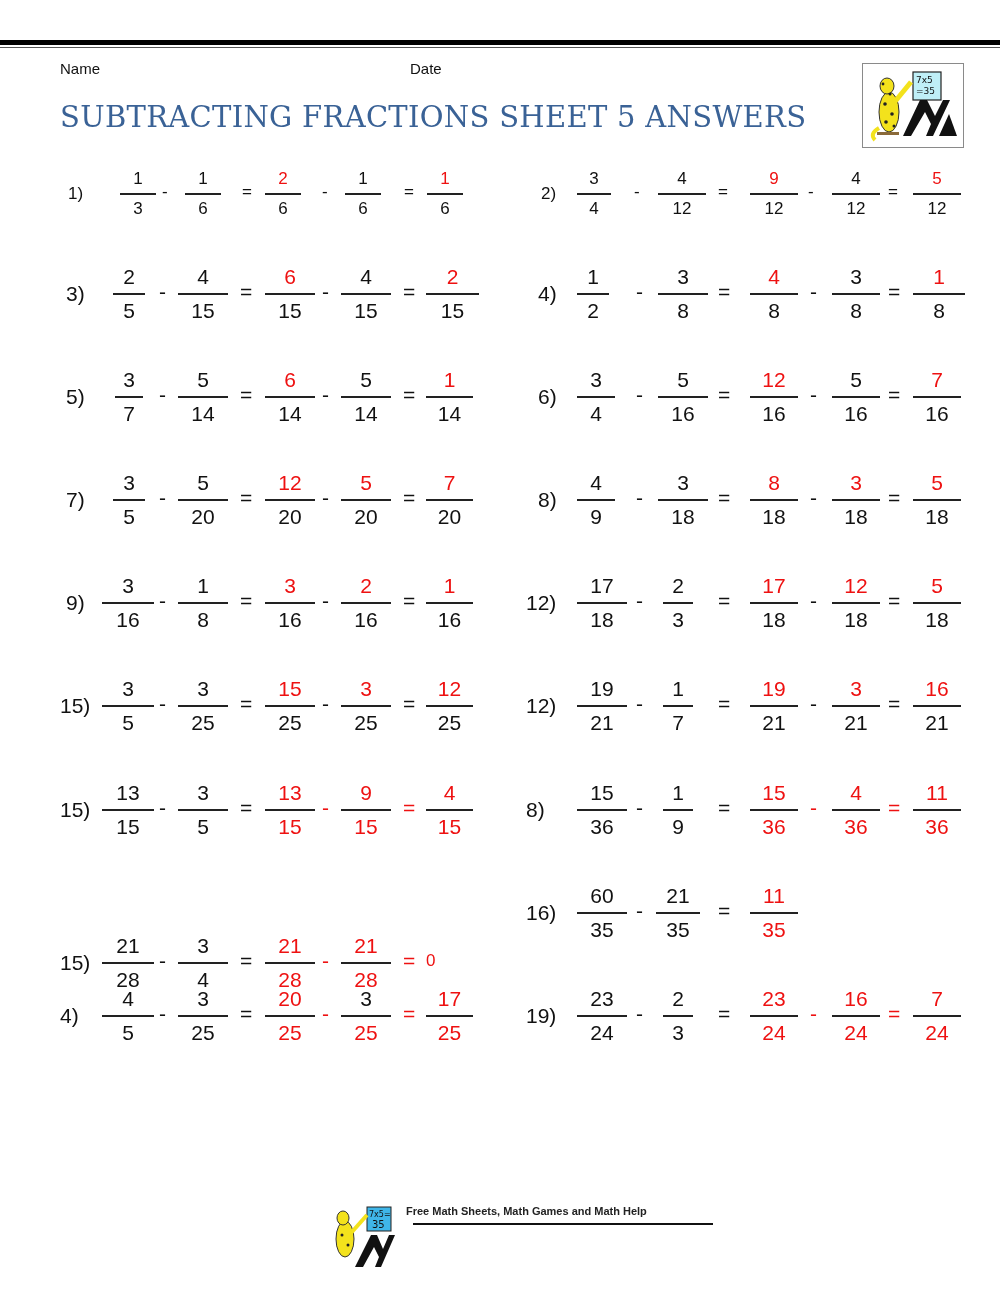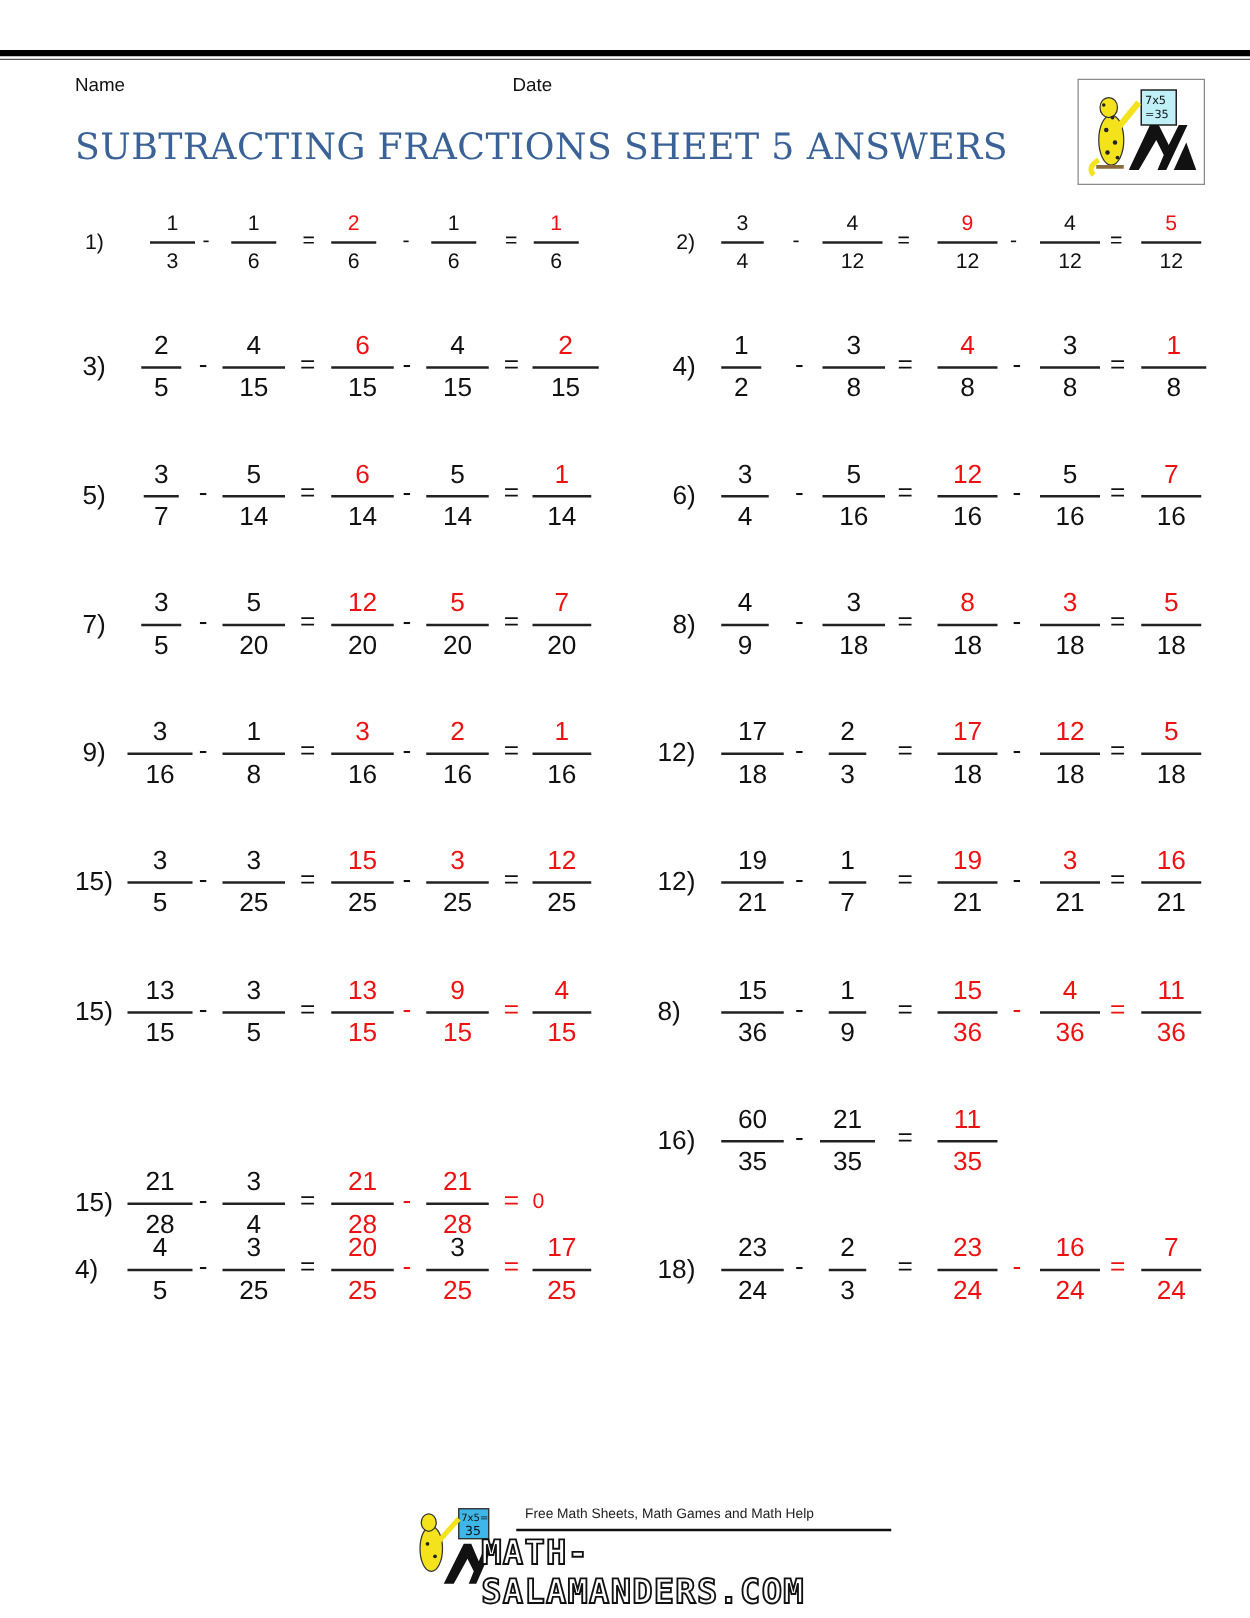--- a/index.html
+++ b/index.html
@@ -11,21 +11,21 @@
   .logo-box { position:absolute; left:862px; top:63px; width:100px; height:83px; border:1px solid #8a8a8a; background:#fff; }
   .prob { position:absolute; height:64px; }
   .num-label { position:absolute; top:50%; transform:translateY(-50%); }
   .frac { position:absolute; top:0; display:flex; flex-direction:column; align-items:center; }
   .frac .n, .frac .d { line-height:1; }
   .frac .bar { height:1.5px; background:#222; margin:6px 0 5px; }
   .op { position:absolute; top:50%; transform:translateY(-58%); }
   .red { color:#ee1111; }
   .blk { color:#111; }
   .footer { position:absolute; left:325px; top:1205px; width:390px; height:65px; }
-  .footer-tag { position:absolute; left:95px; top:0; font-size:11px; font-weight:normal; color:#222; }
+  .footer-tag { position:absolute; left:81px; top:0; font-size:11px; font-weight:bold; color:#222; }
   .footer-line { position:absolute; left:88px; top:18px; width:300px; height:2px; background:#111; }
   .footer-site { position:absolute; left:60px; top:22px; font-family:"DejaVu Sans Mono","Liberation Mono",monospace; font-size:27px; letter-spacing:1px; color:#fff; -webkit-text-stroke:1.5px #111; font-weight:bold; }
 </style>
 </head>
 <body>
 
 <div class="rule-thick"></div>
 <div class="rule-thin"></div>
 
 <div class="lbl" style="left:60px">Name</div>
@@ -577,21 +577,21 @@
         <span class="d red">25</span>
       </div>
       <span class="op red" style="left: 343px;">=</span>
       <div class="frac" style="left: 366px; width: 47px;">
         <span class="n red">17</span>
         <div class="bar" style="width: 47px;"></div>
         <span class="d red">25</span>
       </div>
     </div>
     <div class="prob" style="left: 530px; top: 988px; width: 440px; font-size: 21px; height: 56px;">
-      <span class="num-label blk" style="left: -4px;">18)</span>
+      <span class="num-label blk" style="left: -4px;">19)</span>
       <div class="frac" style="left: 47px; width: 50px;">
         <span class="n blk">23</span>
         <div class="bar" style="width: 50px;"></div>
         <span class="d blk">24</span>
       </div>
       <span class="op blk" style="left: 106px;">-</span>
       <div class="frac" style="left: 133px; width: 30px;">
         <span class="n blk">2</span>
         <div class="bar" style="width: 30px;"></div>
         <span class="d blk">3</span>
@@ -624,14 +624,13 @@
     <text x="47" y="23" font-size="10" fill="#111" font-family="DejaVu Sans, sans-serif">35</text>
     <ellipse cx="20" cy="34" rx="9" ry="18" fill="#f3e21c" stroke="#333" stroke-width="1"></ellipse>
     <ellipse cx="18" cy="13" rx="6" ry="7" fill="#f3e21c" stroke="#333" stroke-width="1"></ellipse>
     <path d="M26 28 L42 10" stroke="#f3e21c" stroke-width="4"></path>
     <circle cx="17" cy="30" r="1.5" fill="#222"></circle>
       <circle cx="23" cy="40" r="1.5" fill="#222"></circle>
     <path d="M30 62 L46 30 L52 30 L58 44 L64 30 L70 30 L56 62 L50 62 L54 52 L49 42 L38 62 Z" fill="#111"></path>
   </svg>
   <div class="footer-tag">Free Math Sheets, Math Games and Math Help</div>
   <div class="footer-line"></div>
-  <div class="footer-site">MATH-SALAMANDERS.COM</div>
 </div>
 
 </body></html>

